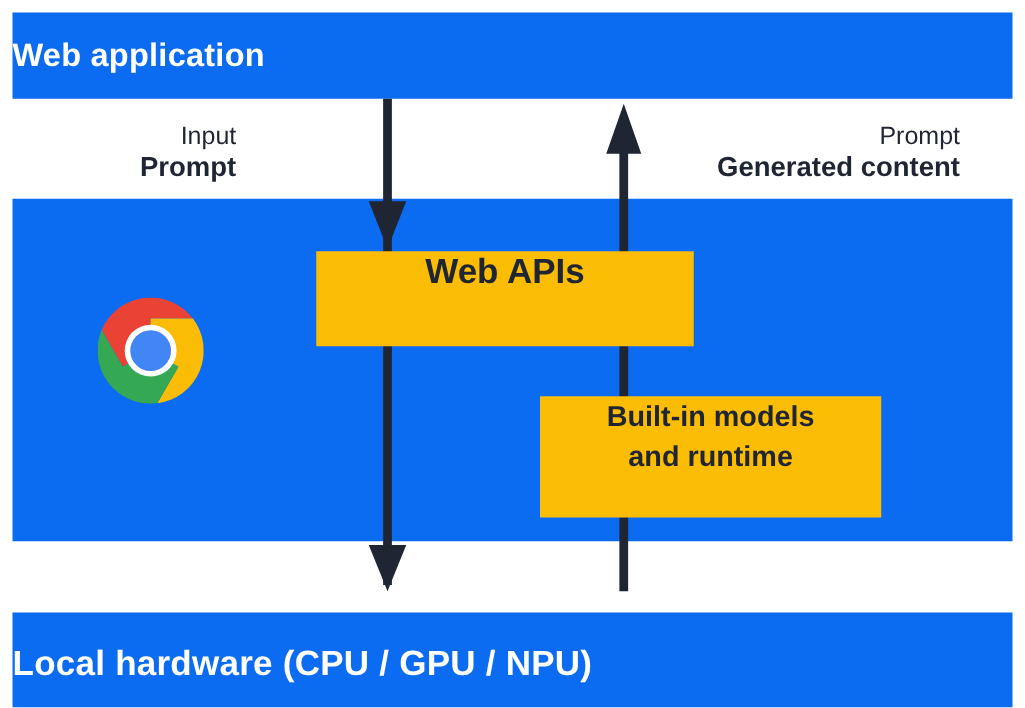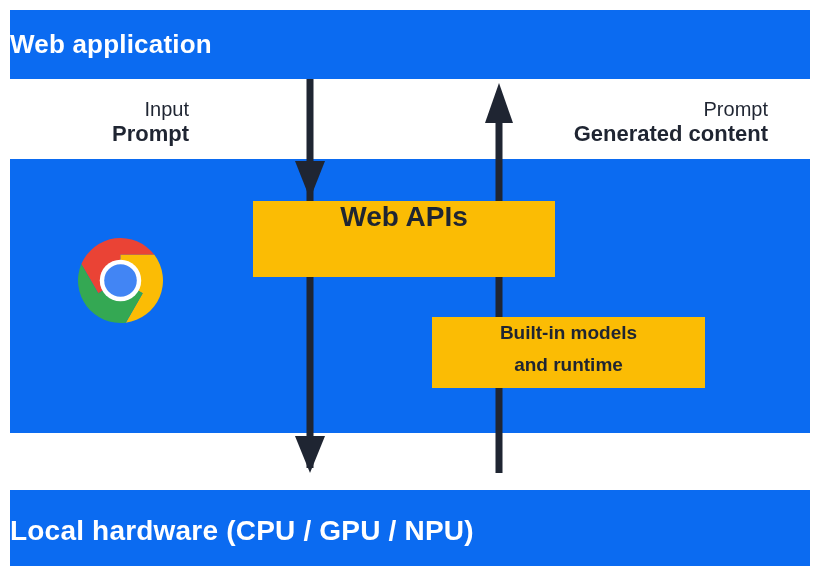--- a/index.html
+++ b/index.html
@@ -60,21 +60,21 @@
     background: #fbbc04;
     color: #1f2532;
     font-weight: bold;
     display: flex;
     align-items: flex-start;
     justify-content: center;
     text-align: center;
     z-index: 3;
   }
   #web-apis-box { left: 253px; top: 201px; width: 302px; height: 76px; font-size: 28px; }
-  #models-box   { left: 432px; top: 317px; width: 273px; height: 71px; font-size: 19px;
+  #models-box   { left: 432px; top: 317px; width: 273px; height: 97px; font-size: 23px;
                   line-height: 32px; white-space: pre-line; }
 
   
   #chrome-icon {
     position: absolute;
     left: 78px; top: 238px;
     width: 85px; height: 85px;
     z-index: 3;
   }
   #browser-label {

